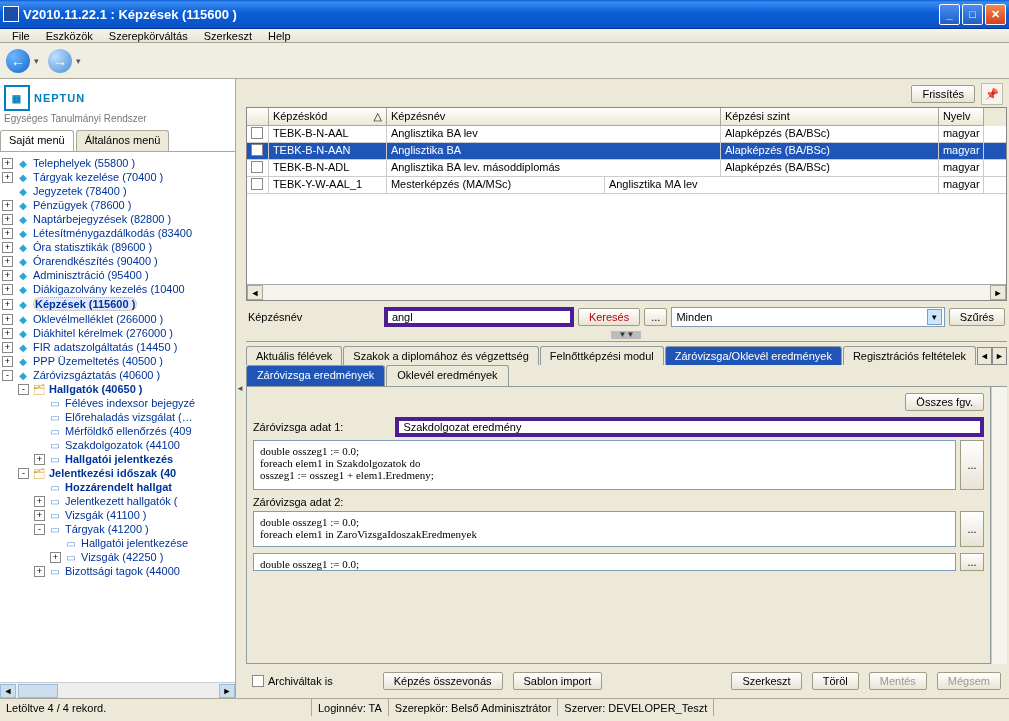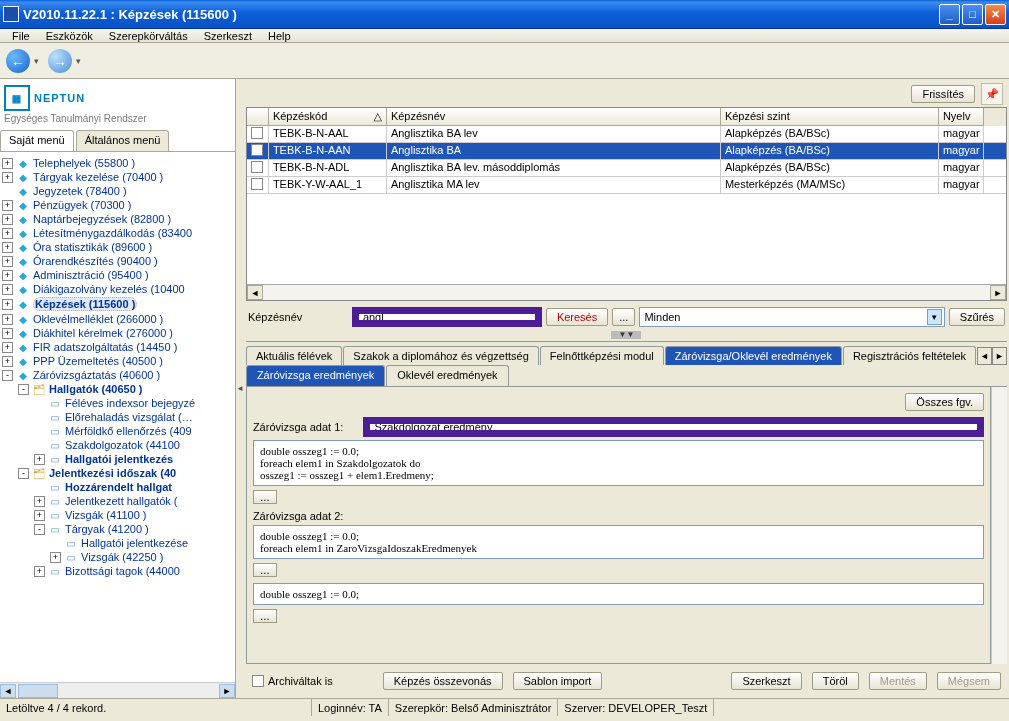--- a/index.html
+++ b/index.html
@@ -69,21 +69,21 @@
   .grid-row { display: flex; border-bottom: 1px solid #ccc; }
   .grid-row.sel { background: #2055b8; color: #fff; }
   .gc { padding: 1px 4px; border-right: 1px solid #ccc; overflow: hidden; white-space: nowrap; }
   .chkbox { width: 12px; height: 12px; border: 1px solid #888; background: #fff; display:inline-block; }
   .grid-scroll { height: 16px; border-top: 1px solid #aaa; display:flex; }
   .grid-scroll .sarrow { width:16px; background:#ece9d8; border:1px solid #aca899; display:flex;align-items:center;justify-content:center; font-size:9px;}
   .grid-scroll .strack { flex:1; background:#f4f3ee; }
   
   .search-row { display: flex; align-items: center; gap: 4px; padding: 6px 2px 2px 2px; }
   .search-row label { width: 100px; }
-  .textinput { border: 7px solid #4c1d95; padding: 2px 4px; background: #fff; height: 20px; }
+  .textinput { border: 4px solid #4c1d95; padding: 2px 4px; background: #fff; height: 20px; margin-left: 32px; }
   .btn.red { color: #c00000; }
   .dropdown { border: 1px solid #7f9db9; background: #fff; height: 20px; display: flex; align-items: center; padding: 0 2px 0 4px; }
   .dropdown .ddarrow { width: 15px; height: 16px; background: #cde6ff; border: 1px solid #7f9db9; margin-left: auto; display:flex;align-items:center;justify-content:center; font-size:8px;}
   
   .divider-toggle { display: flex; align-items: center; justify-content: center; height: 12px; }
   .divider-toggle .tog { width: 30px; height: 8px; background: #bbb; font-size:8px; text-align:center; line-height:8px; color:#333;}
   
   
   .mod-tabs { border-top: 1px solid #919b9c; display: flex; align-items: flex-end; height: 24px; position: relative; }
   .mod-tab { padding: 3px 9px; border: 1px solid #919b9c; border-bottom: none; background: #ece9d8; margin-right: 1px; border-radius: 3px 3px 0 0; cursor: default; white-space: nowrap;}
@@ -94,21 +94,21 @@
   .sub-tabs { display: flex; border-bottom: 1px solid #919b9c; height: 22px; }
   .sub-tab { padding: 3px 10px; border: 1px solid #919b9c; border-bottom: none; background: #ece9d8; margin-right: 1px; border-radius: 3px 3px 0 0; cursor: default;}
   .sub-tab.active { background: #2055b8; color: #fff; }
   
   .content-area { border: 1px solid #919b9c; border-top: none; background: #ece9d8; padding: 6px; position: relative; }
   .osszes-row { display:flex; justify-content:flex-end; margin-bottom:6px; }
   
   .data-block { margin-bottom: 6px; }
   .data-block .hdr { display: flex; align-items: center; gap: 20px; margin-bottom: 3px; }
   .data-block .codebox { border: 1px solid #7f9db9; background: #fff; padding: 4px 6px; font-family: Tahoma; font-size: 11px; white-space: pre; overflow: hidden; }
-  .code-row { display:flex; align-items: stretch; gap: 4px; flex-direction: column; }
+  .code-row { display:flex; align-items: stretch; gap: 4px; }
   .ellipsis-btn { width: 24px; border: 1px solid #9f9c86; background: linear-gradient(to bottom,#fff,#e7e3d5); display:flex; align-items:center; justify-content:center; }
   
   .right-scrollbar { width: 16px; background: #f4f3ee; border-left: 1px solid #ccc; }
   
   .bottom-btns { display: flex; align-items: center; padding: 8px 6px; gap: 10px; }
   .check-label { display: flex; align-items: center; gap: 4px; }
   .btn.disabled { color: #9c9a88; }
   
   
   .statusbar { height: 18px; background: #ece9d8; border-top: 1px solid #aca899; display: flex; align-items: center; font-size: 11px; }
@@ -173,21 +173,21 @@
         <div class="tree-item">
           <span class="spacer" style="width:0px"></span>
           <span style="width:14px;display:inline-block"></span>
           <span class="ticon diamond">◆</span>
           <span class="label-wrap"><a>Jegyzetek (78400  )</a></span>
         </div>
         <div class="tree-item">
           <span class="spacer" style="width:0px"></span>
           <span class="exp">+</span>
           <span class="ticon diamond">◆</span>
-          <span class="label-wrap"><a>Pénzügyek (70300  )</a></span>
+          <span class="label-wrap"><a>Pénzügyek (78600  )</a></span>
         </div>
         <div class="tree-item">
           <span class="spacer" style="width:0px"></span>
           <span class="exp">+</span>
           <span class="ticon diamond">◆</span>
           <span class="label-wrap"><a>Naptárbejegyzések (82800  )</a></span>
         </div>
         <div class="tree-item">
           <span class="spacer" style="width:0px"></span>
           <span class="exp">+</span>
@@ -384,22 +384,22 @@
           <div class="grid-row">
             <div class="gc c0"><span class="chkbox"></span></div>
             <div class="gc c1">TEBK-B-N-ADL</div>
             <div class="gc c2">Anglisztika BA lev. másoddiplomás</div>
             <div class="gc c3">Alapképzés (BA/BSc)</div>
             <div class="gc c4">magyar</div>
           </div>
           <div class="grid-row">
             <div class="gc c0"><span class="chkbox"></span></div>
             <div class="gc c1">TEBK-Y-W-AAL_1</div>
+            <div class="gc c3">Mesterképzés (MA/MSc)</div>
             <div class="gc c2">Anglisztika MA lev</div>
-            <div class="gc c3">Mesterképzés (MA/MSc)</div>
             <div class="gc c4">magyar</div>
           </div>
         </div>
       <div style="height:90px; background:#fff;"></div>
       <div class="grid-scroll">
         <div class="sarrow">◄</div>
         <div class="strack"></div>
         <div class="sarrow">►</div>
       </div>
     </div>

